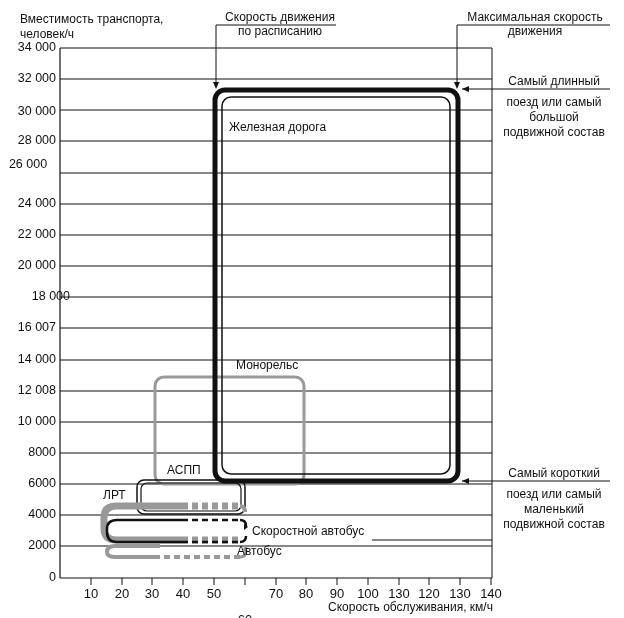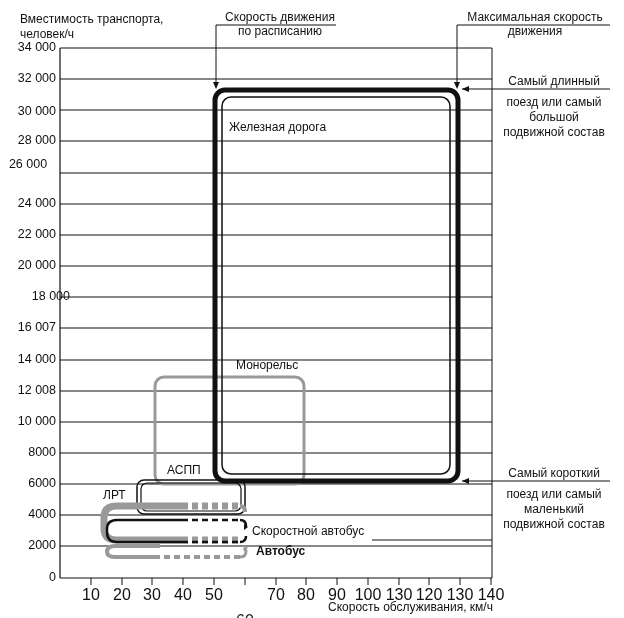--- a/index.html
+++ b/index.html
@@ -1,20 +1,20 @@
 <!DOCTYPE html>
 <html><head>
 <meta charset="utf-8">
 <style>
   html, body { margin: 0; padding: 0; background: #ffffff; }
   body { width: 624px; height: 618px; position: relative; overflow: hidden;
          font-family: "Liberation Sans", sans-serif; color: #111; }
   .lbl { position: absolute; font-size: 12px; line-height: 14px; white-space: nowrap; }
   .ytick { position: absolute; font-size: 12.5px; text-align: right; width: 56px; left: 0; }
-  .xtick { position: absolute; font-size: 16px; text-align: center; width: 30px; }
+  .xtick { position: absolute; font-size: 13px; text-align: center; width: 30px; }
   .center { text-align: center; }
   svg { position: absolute; left: 0; top: 0; }
 </style>
 </head>
 <body>
 
 <svg width="624" height="618" viewBox="0 0 624 618">
 
   <g stroke="#111" stroke-width="1">
     <line x1="60" y1="48" x2="492" y2="48"></line>
@@ -148,13 +148,13 @@
 <div class="lbl center" style="left:494px;top:466px;width:120px;">Самый короткий</div>
 <div class="lbl center" style="left:494px;top:487px;width:120px;">поезд или самый</div>
 <div class="lbl center" style="left:494px;top:502px;width:120px;">маленький</div>
 <div class="lbl center" style="left:494px;top:517px;width:120px;">подвижной состав</div>
 
 <div class="lbl" style="left:229px;top:120px;">Железная дорога</div>
 <div class="lbl" style="left:236px;top:358px;">Монорельс</div>
 <div class="lbl" style="left:167px;top:463px;">АСПП</div>
 <div class="lbl" style="left:103px;top:488px;">ЛРТ</div>
 <div class="lbl" style="left:252px;top:524px;">Скоростной автобус</div>
-<div class="lbl" style="left:256px;top:544px;font-weight:bold;">Автобус</div>
+<div class="lbl" style="left:237px;top:544px;">Автобус</div>
 
 </body></html>

